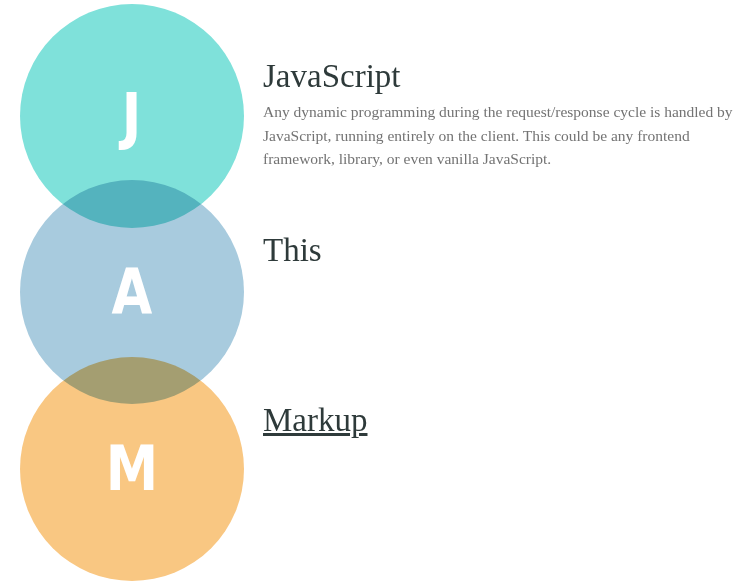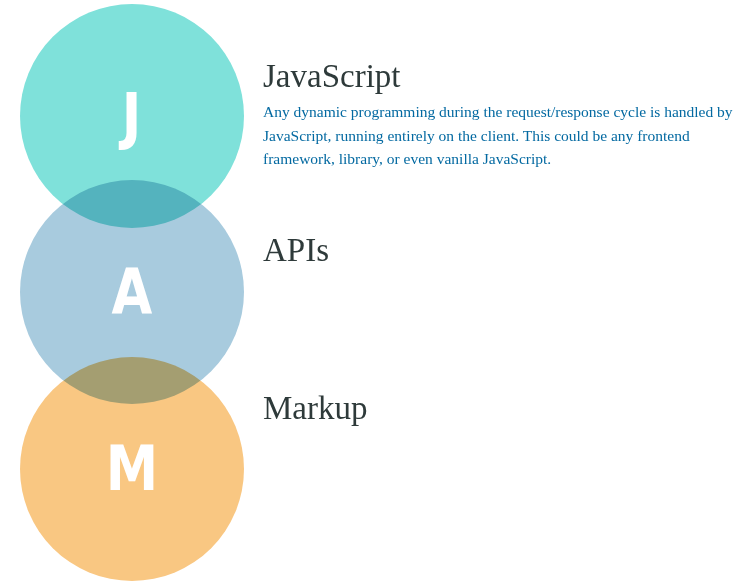--- a/index.html
+++ b/index.html
@@ -53,21 +53,21 @@
       font-size: 33px;
       line-height: 40px;
       color: #2e3a3a;
       margin: 0 0 4px 0;
       font-weight: normal;
     }
     .section-body {
       font-family: "Liberation Serif", "DejaVu Serif", serif;
       font-size: 15.5px;
       line-height: 23.5px;
-      color: #0369a1;
+      color: #737373;
       margin: 0;
     }
   </style>
 </head>
 <body>
 
 <div class="circle" style="top:4px; background:#7fe1da;"></div>
 <div class="circle" style="top:180px; background:#a8cbde;"></div>
 <div class="circle" style="top:357px; background:#f9c782;"></div>
 
@@ -80,18 +80,18 @@
 <div class="letter-layer" style="top:357px;">
   <span class="circle-letter">M</span>
 </div>
 
 <div class="section" style="top:56px;">
   <h2 class="section-title">JavaScript</h2>
   <p class="section-body">Any dynamic programming during the request/response cycle is handled by JavaScript, running entirely on the client. This could be any frontend framework, library, or even vanilla JavaScript.</p>
 </div>
 
 <div class="section" style="top:230px;">
-  <h2 class="section-title">APIs</h2>
+  <h2 class="section-title">This</h2>
 </div>
 
-<div class="section" style="top:388px;">
+<div class="section" style="top:400px;text-decoration:underline;">
   <h2 class="section-title">Markup</h2>
 </div>
 
 </body></html>

